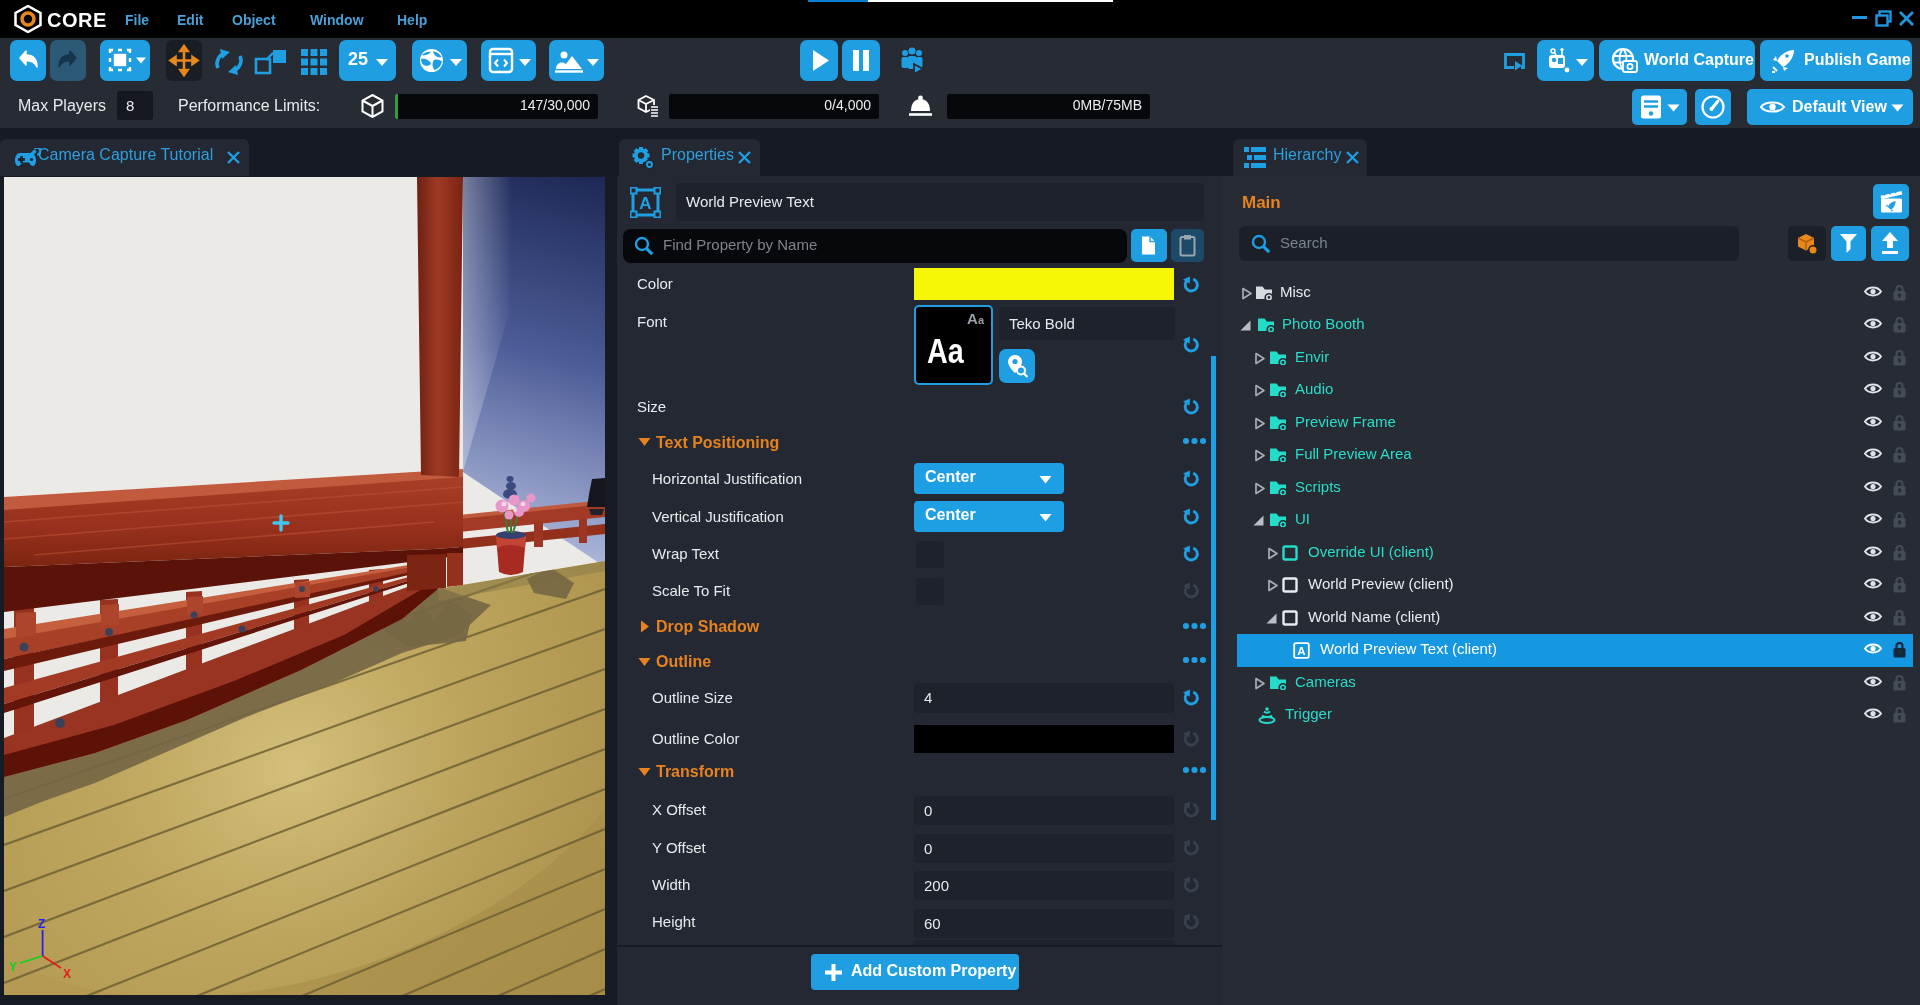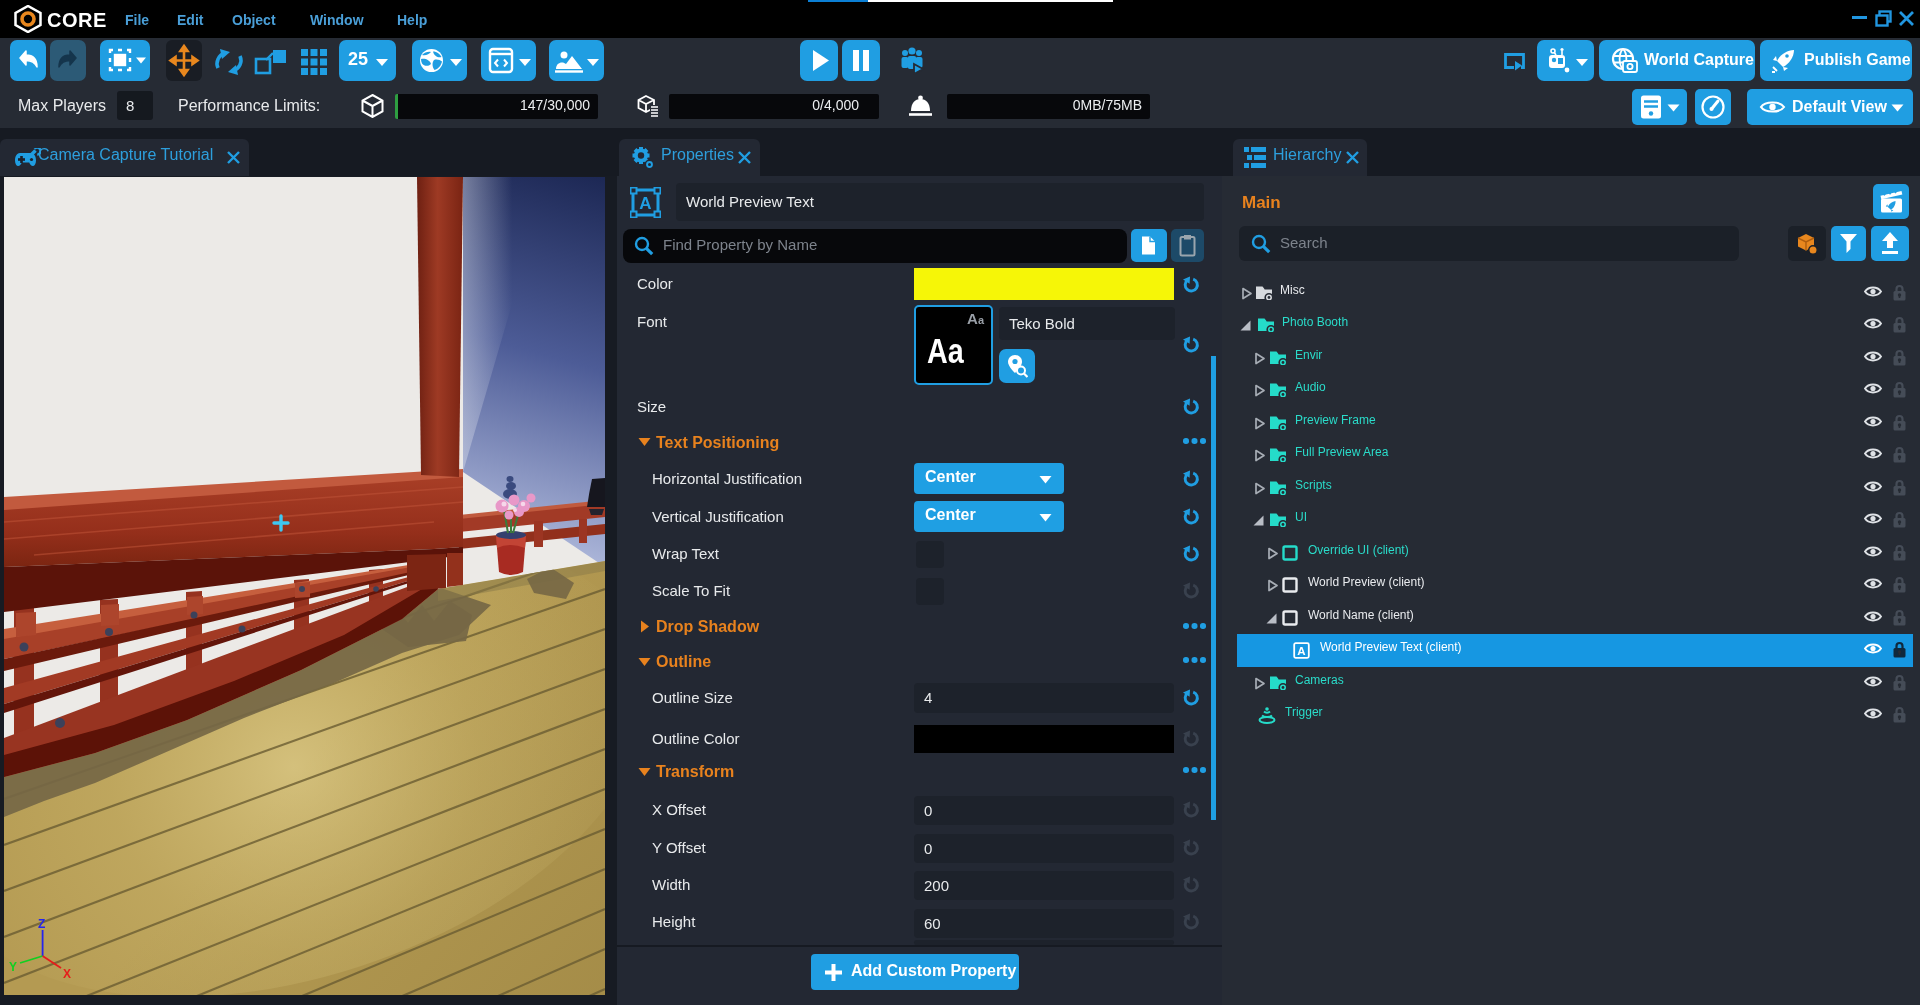--- a/index.html
+++ b/index.html
@@ -16,21 +16,21 @@
   .btn { position:absolute; background:#209ee2; border-radius:7px; }
   .btn span { white-space:nowrap; }
   .ibtn { position:absolute; border-radius:6px; }
   #leftpanel { position:absolute; left:0; top:176px; width:617px; height:829px; background:#171b23; }
   #midpanel { position:absolute; left:617px; top:176px; width:605px; height:829px; background:#232833; }
   #rightpanel { position:absolute; left:1229px; top:176px; width:691px; height:829px; background:#262b34; }
   .lbl { position:absolute; color:#e8eaec; font-size:15px; }
   .inp { position:absolute; background:#1d222b; border-radius:4px; color:#e8eaec; font-size:15px; }
   .sect { position:absolute; color:#e8821e; font-size:16px; font-weight:bold; }
   .dd { position:absolute; background:#1f9fe3; border-radius:4px; color:#fff; font-size:16px; font-weight:bold; }
-  .treetxt { position:absolute; font-size:12px; }
+  .treetxt { position:absolute; font-size:15px; }
   .teal { color:#2adcca; }
   .white { color:#e9ebee; }
   .reset-b { color:#209ee2; }
   .reset-g { color:#39414e; }
   .dots { position:absolute; width:5.5px; height:5.5px; border-radius:50%; background:#209ee2;
     box-shadow:8.5px 0 0 #209ee2, 17px 0 0 #209ee2; }
   .row { position:absolute; left:0; width:691px; height:33px; }
   .eye { position:absolute; left:635px; top:8px; }
   .lock { position:absolute; left:662px; top:7px; }
 </style>
@@ -258,21 +258,21 @@
   </svg>
   <div class="abs" style="left:395px;top:8px;width:203px;height:25px;background:#07080b;border-radius:2px;border-left:3px solid #2e9e41">
     <span class="abs" style="right:8px;top:3px;color:#eceef0;font-size:14px">147/30,000</span>
   </div>
   <svg class="abs" style="left:637px;top:8px" width="23" height="24" viewBox="0 0 23 24">
     <path d="M9 2 L17 6 L17 14 L9 18 L1.5 14 L1.5 6 Z M1.5 6 L9 10 L17 6 M9 10 L9 18" fill="none" stroke="#fff" stroke-width="1.8"></path>
     <rect x="13" y="11" width="9" height="12" fill="#262b34"></rect>
     <path d="M14 13 L21 13 M14 16 L21 16 M14 19 L21 19 M14 22 L21 22" stroke="#fff" stroke-width="1.6"></path>
   </svg>
   <div class="abs" style="left:669px;top:8px;width:210px;height:25px;background:#07080b;border-radius:2px">
-    <span class="abs" style="right:20px;top:3px;color:#eceef0;font-size:14px">0/4,000</span>
+    <span class="abs" style="right:8px;top:3px;color:#eceef0;font-size:14px">0/4,000</span>
   </div>
   <svg class="abs" style="left:908px;top:7px" width="25" height="26" viewBox="0 0 25 26">
     <path d="M3 18 C3 10 7 6 12.5 6 C18 6 22 10 22 18 Z" fill="#fff"></path>
     <circle cx="12.5" cy="5" r="2.4" fill="#fff"></circle>
     <path d="M1 21.5 L24 21.5" stroke="#fff" stroke-width="2.6"></path>
   </svg>
   <div class="abs" style="left:947px;top:8px;width:203px;height:25px;background:#07080b;border-radius:2px">
     <span class="abs" style="right:8px;top:3px;color:#eceef0;font-size:14px">0MB/75MB</span>
   </div>
   <div class="btn" style="left:1632px;top:3px;width:55px;height:36px;border-radius:5px">

